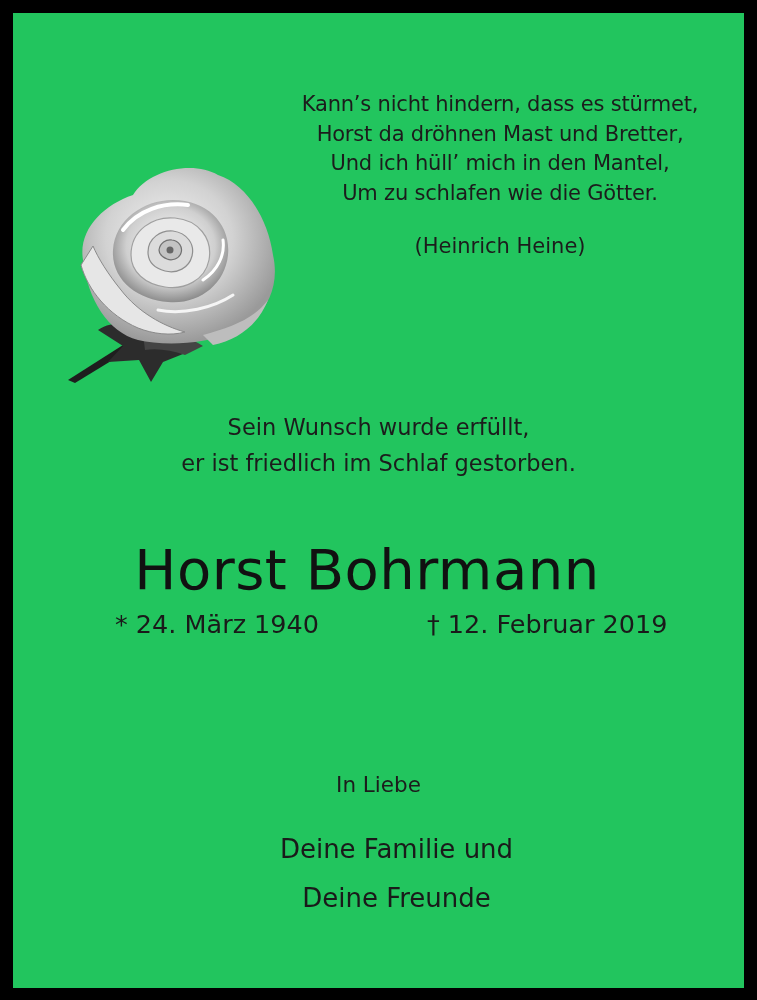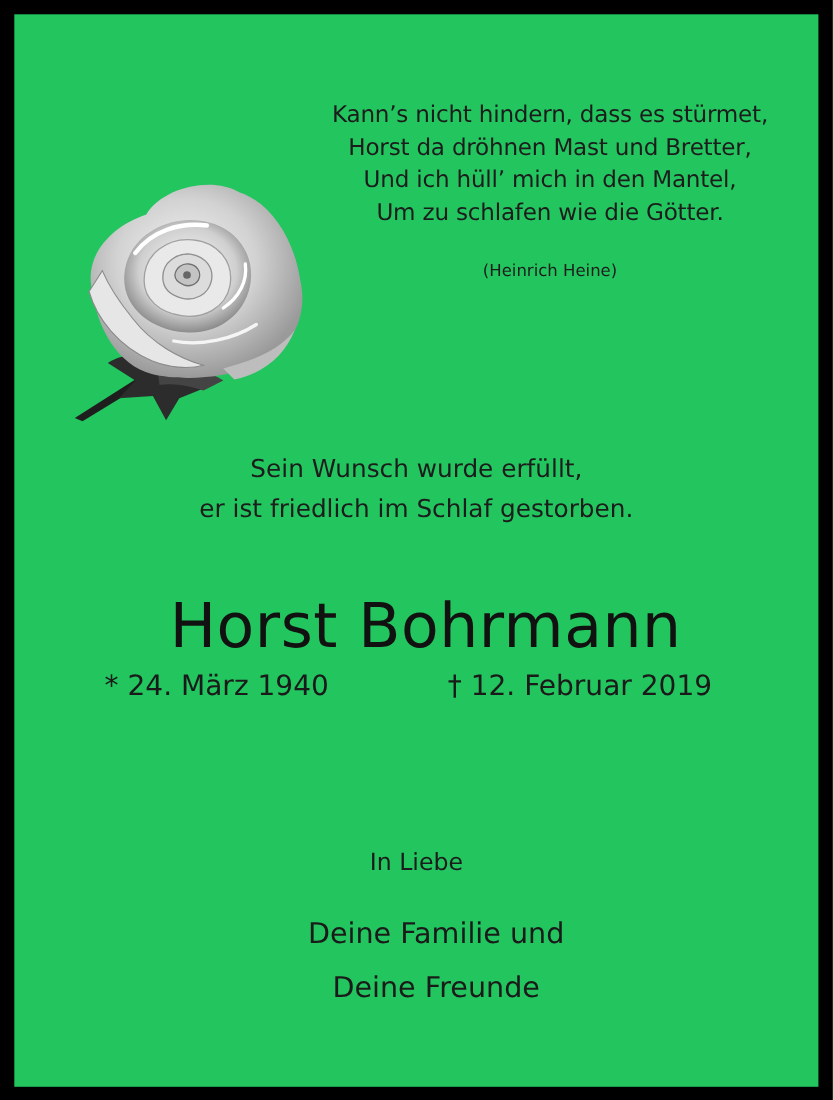--- a/index.html
+++ b/index.html
@@ -10,40 +10,40 @@
       overflow: hidden;
       font-family: "DejaVu Sans", "Liberation Sans", sans-serif;
       color: #1a1a1a;
     }
     .page {
       position: absolute;
       left: 13px; top: 13px;
       width: 731px; height: 975px;
       background: #22c55e;
     }
-    .abs { position: absolute; white-space: nowrap; }
+    .abs { position: absolute; white-space: nowrap; margin-left: 20px; }
 
     
     .poem {
       position: absolute;
       left: 255px; top: 77px;
       width: 464px;
       text-align: center;
       font-size: 21px;
       line-height: 29.5px;
       letter-spacing: -0.2px;
       color: #1c1c1c;
     }
     .poem-line { display: block; }
     .attribution {
       position: absolute;
       left: 255px; top: 220px;
       width: 464px;
       text-align: center;
-      font-size: 15px;
+      font-size: 21px;
       line-height: 26px;
       color: #1c1c1c;
     }
 
     
     .rose {
       position: absolute;
       left: 40px; top: 137px;
       width: 230px; height: 235px;
     }
@@ -63,21 +63,20 @@
     
     .name {
       position: absolute;
       left: 0; top: 522px;
       width: 708px;
       text-align: center;
       font-size: 56px;
       line-height: 70px;
       letter-spacing: 0.5px;
       color: #111;
-      margin-left: 20px;
     }
 
     
     .dates {
       position: absolute;
       top: 593px;
       font-size: 25.5px;
       line-height: 36px;
       color: #1a1a1a;
     }

